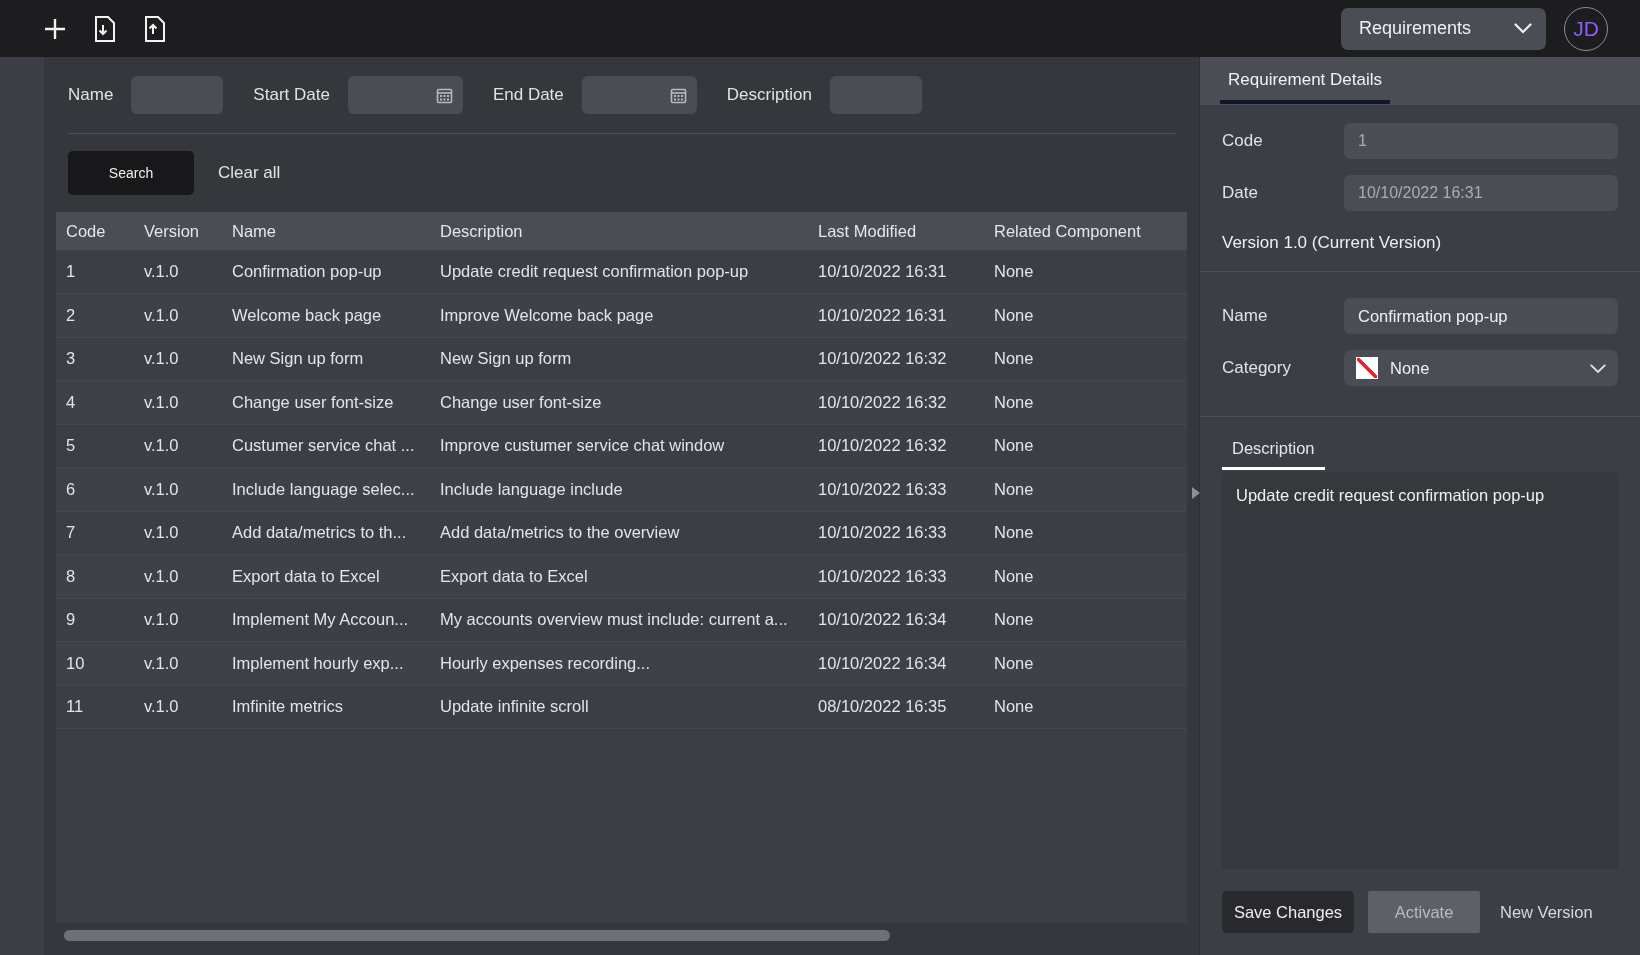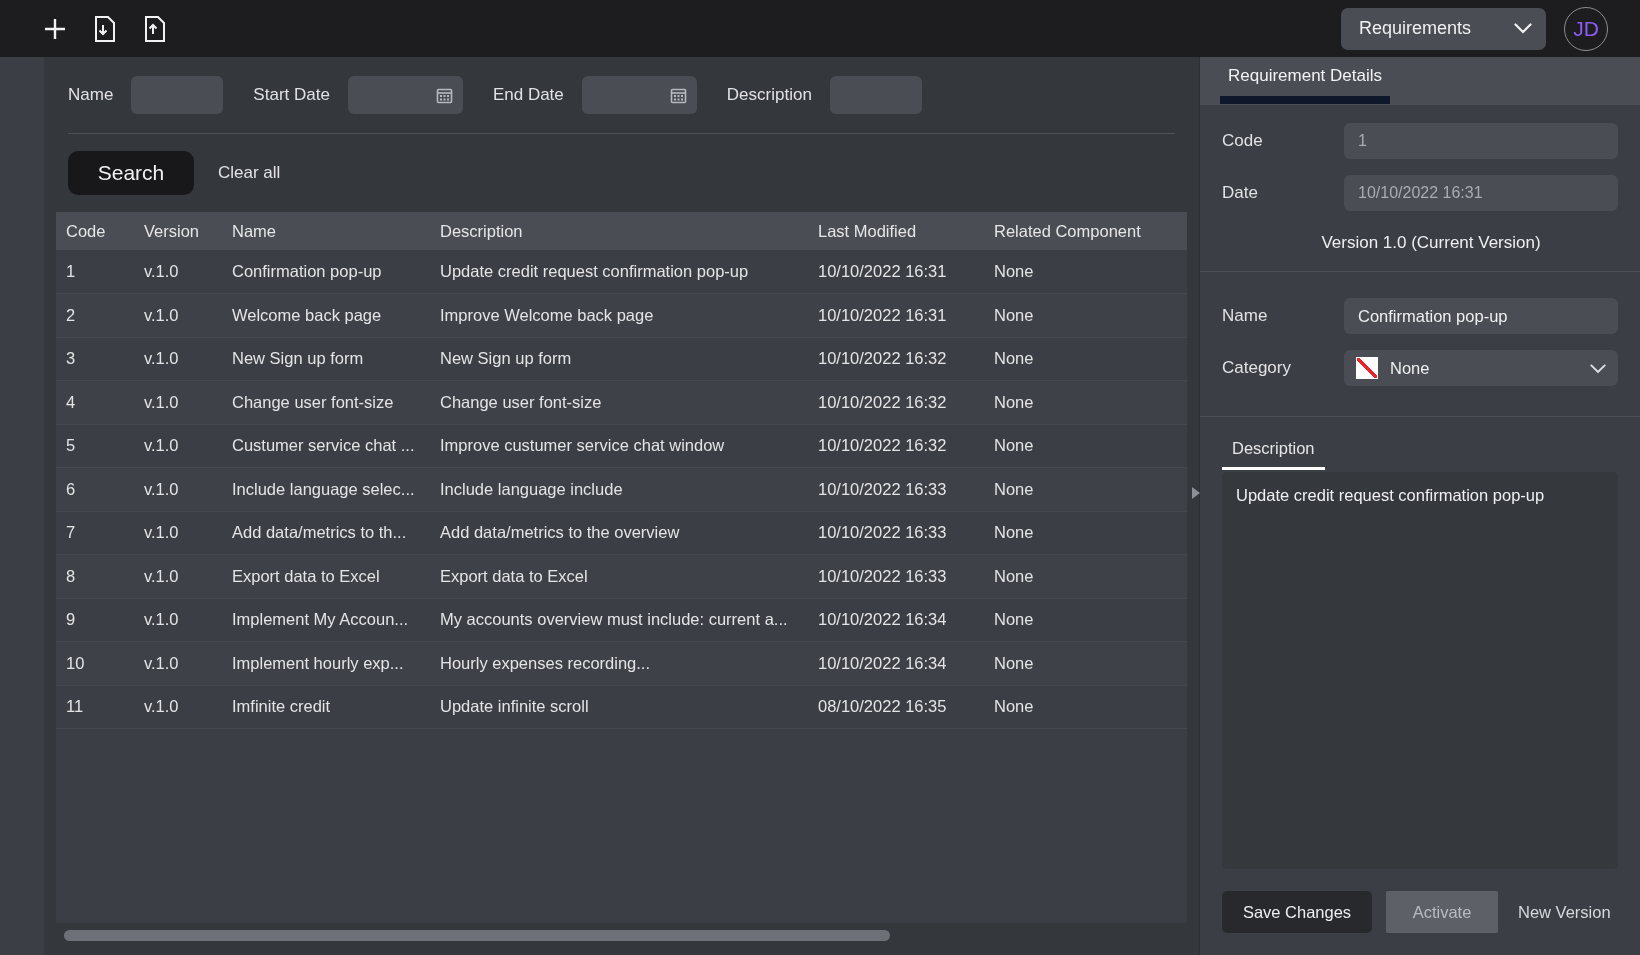--- a/index.html
+++ b/index.html
@@ -48,22 +48,22 @@
   }
   .f-input.w-name { width: 92px; }
   .f-input.w-date { width: 115px; justify-content: flex-end; }
   .f-input.w-desc { width: 92px; margin-right: 0; }
   .cal-icon { width: 17px; height: 17px; }
 
   .divider { height: 1px; background: #4d5057; margin: 0 12px; }
 
   .actions-row { height: 78px; display: flex; align-items: center; padding: 0 24px 0 24px; }
   .btn-search {
-    background: #18181a; color: #f0f0f2; border: none; border-radius: 10px;
-    height: 44px; width: 126px; font-size: 21px; cursor: pointer;
+    background: #18181a; color: #f0f0f2; border: none; border-radius: 5px;
+    height: 44px; width: 126px; font-size: 14px; cursor: pointer;
     font-family: "Liberation Sans", sans-serif;
   }
   .btn-clear {
     background: none; border: none; color: #e2e2e4; font-size: 17px;
     margin-left: 24px; cursor: pointer; font-family: "Liberation Sans", sans-serif;
   }
   .actions-spacer { flex: 1 1 auto; }
   .btn-configure {
     background: #63666c; color: #f2f2f4; border: none; border-radius: 5px;
     height: 40px; width: 192px; font-size: 17px; cursor: pointer;
@@ -94,30 +94,30 @@
   .table-filler { flex: 1 1 auto; background: #3b3e44; }
 
   .hscroll-track { height: 24px; margin: 0 12px 8px 12px; display: flex; align-items: center; }
   .hscroll-thumb { height: 11px; width: 826px; background: #6d7077; border-radius: 6px; margin-left: 8px; cursor: pointer; }
 
   
   .panel { flex: 1 1 auto; background: #3b3e44; display: flex; flex-direction: column; border-left: 1px solid #2c2f34; position: relative; }
   .panel-tabs { height: 48px; display: flex; align-items: flex-end; padding-left: 20px; border-bottom: 1px solid #4d5057; background: #4a4d53; }
   .panel-tab {
     font-size: 17px; color: #f2f2f4; padding: 0 8px 10px 8px;
-    border-bottom: 8px solid #0f172a; cursor: pointer; text-align: center;
+    border-bottom: 4px solid #0f172a; cursor: pointer; text-align: center;
   }
   .panel-top { padding: 18px 22px 0 22px; }
   .p-row { display: flex; align-items: center; margin-bottom: 16px; }
   .p-label { width: 122px; font-size: 17px; color: #e2e2e4; }
   .p-field {
     flex: 1 1 auto; height: 36px; background: #4a4d53; border-radius: 6px;
     display: flex; align-items: center; padding: 0 14px; font-size: 16px; color: #a9acb2;
   }
-  .p-version { font-size: 17px; color: #eeeef0; padding: 6px 0 4px 22px; text-align: center; }
+  .p-version { font-size: 17px; color: #eeeef0; padding: 6px 0 4px 22px; }
   .panel-sep { height: 1px; background: #4d5057; margin: 14px 0 0 0; }
 
   .panel-mid { padding: 26px 22px 0 22px; }
   .p-input {
     flex: 1 1 auto; height: 36px; background: #4a4d53; border-radius: 6px;
     display: flex; align-items: center; padding: 0 14px; font-size: 16.5px; color: #f0f0f2;
     border: none; font-family: "Liberation Sans", sans-serif; cursor: text;
   }
   .p-select {
     flex: 1 1 auto; height: 36px; background: #4a4d53; border-radius: 6px;
@@ -139,21 +139,21 @@
   }
   .desc-area {
     flex: 1 1 auto; background: #35383d; border-radius: 5px; margin-top: 2px;
     padding: 12px 14px; font-size: 16.5px; color: #f0f0f2; line-height: 1.4;
     border: none; resize: none; font-family: "Liberation Sans", sans-serif;
     overflow: hidden;
   }
   .panel-foot { height: 86px; display: flex; align-items: center; padding: 0 22px; gap: 14px; }
   .btn-save {
     background: #27292d; color: #eeeef0; border: none; border-radius: 5px;
-    height: 42px; width: 150px; font-size: 16.5px; cursor: pointer;
+    height: 42px; width: 132px; font-size: 16.5px; cursor: pointer;
     font-family: "Liberation Sans", sans-serif;
   }
   .btn-activate {
     background: #5d6066; color: #b8bbc0; border: none; border-radius: 2px;
     height: 42px; width: 112px; font-size: 16.5px; cursor: pointer;
     font-family: "Liberation Sans", sans-serif;
   }
   .btn-newver {
     background: none; border: none; color: #d6d8db; font-size: 16.5px;
     cursor: pointer; font-family: "Liberation Sans", sans-serif; padding-left: 6px;
@@ -351,21 +351,21 @@
                 <td>10</td>
                 <td>v.1.0</td>
                 <td>Implement hourly exp...</td>
                 <td>Hourly expenses recording...</td>
                 <td>10/10/2022 16:34</td>
                 <td>None</td>
               </tr>
               <tr>
                 <td>11</td>
                 <td>v.1.0</td>
-                <td>Imfinite credit</td>
+                <td>Imfinite metrics</td>
                 <td>Update infinite scroll</td>
                 <td>08/10/2022 16:35</td>
                 <td>None</td>
               </tr>
             </tbody>
         </table>
         <div class="table-filler"></div>
       </div>
 
       <div class="hscroll-track">

